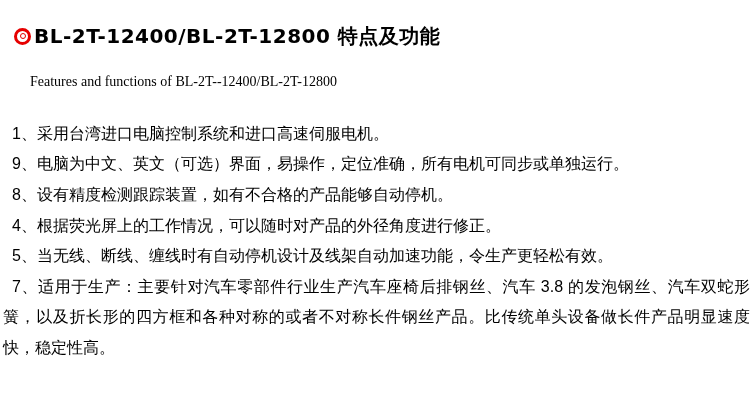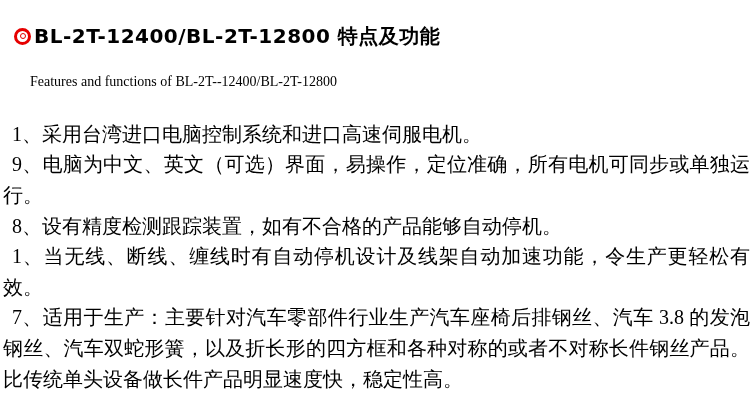--- a/index.html
+++ b/index.html
@@ -57,22 +57,22 @@
     font-size: 14px;
     line-height: 16px;
   }
   
   .features {
     margin-top: 29px;
     padding: 0 5px 0 3px;
   }
   .feature-item {
     margin: 0;
-    font-family: Liberation Serif, serif;
-    font-size: 20px;
+    font-family: Liberation Sans, sans-serif;
+    font-size: 16px;
     line-height: 30.6px;
     text-indent: 9px;
     text-align: justify;
   }
 </style>
 </head>
 <body>
 
 <div class="doc">
 
@@ -82,17 +82,18 @@
     </span>
     <h1 class="title">BL-2T-12400/BL-2T-12800 特点及功能</h1>
   </div>
 
   <p class="subtitle">Features and functions of BL-2T--12400/BL-2T-12800</p>
 
   <div class="features">
     <p class="feature-item">1、采用台湾进口电脑控制系统和进口高速伺服电机。</p>
     <p class="feature-item">9、电脑为中文、英文（可选）界面，易操作，定位准确，所有电机可同步或单独运行。</p>
     <p class="feature-item">8、设有精度检测跟踪装置，如有不合格的产品能够自动停机。</p>
-    <p class="feature-item">1、当无线、断线、缠线时有自动停机设计及线架自动加速功能，令生产更轻松有效。</p>
+    <p class="feature-item">4、根据荧光屏上的工作情况，可以随时对产品的外径角度进行修正。</p>
+    <p class="feature-item">5、当无线、断线、缠线时有自动停机设计及线架自动加速功能，令生产更轻松有效。</p>
     <p class="feature-item">7、适用于生产：主要针对汽车零部件行业生产汽车座椅后排钢丝、汽车 3.8 的发泡钢丝、汽车双蛇形簧，以及折长形的四方框和各种对称的或者不对称长件钢丝产品。比传统单头设备做长件产品明显速度快，稳定性高。</p>
   </div>
 
 </div>
 
 </body></html>

